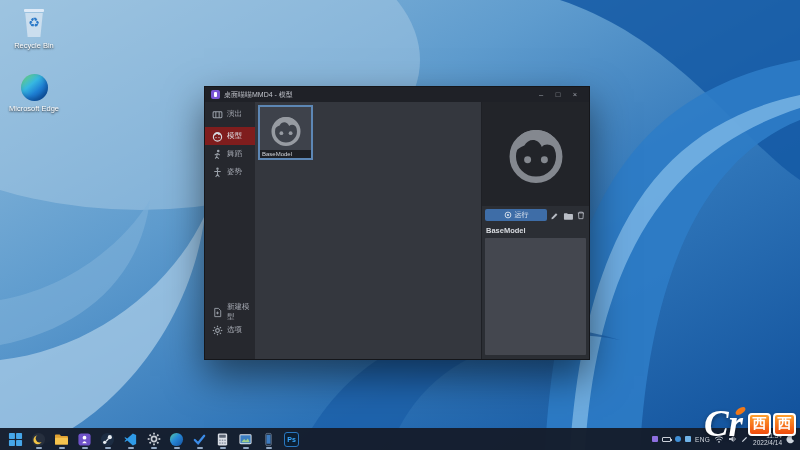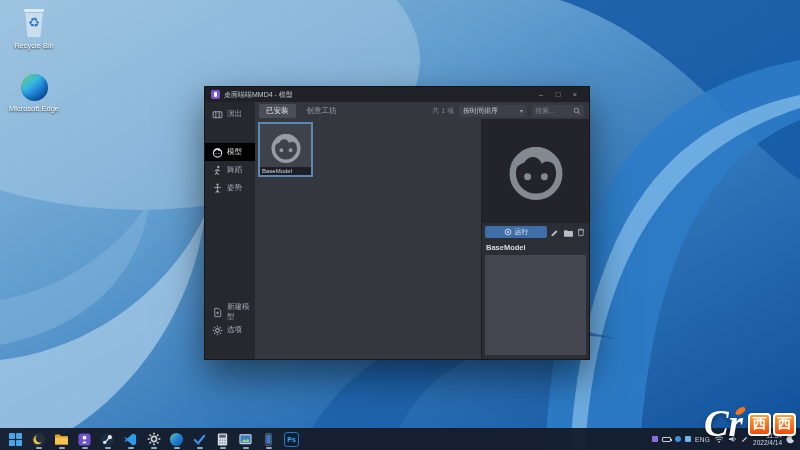--- a/index.html
+++ b/index.html
@@ -27,23 +27,23 @@
   .app-icon { width:9px; height:9px; border-radius:2px; background:#7a55d4; position:relative; flex:0 0 auto; }
   .app-icon::after { content:""; position:absolute; left:3px; top:2px; width:3px; height:5px; background:#fff; border-radius:1px; }
   .win-title { font-size:7px; color:#c2c5cc; white-space:nowrap; }
   .win-controls { margin-left:auto; display:flex; gap:3px; }
   .win-ctl { width:14px; text-align:center; font-size:7.5px; color:#9ca0a8; cursor:default; }
 
   .win-body { flex:1; display:flex; min-height:0; }
   .sidebar { width:50px; background:#26282e; display:flex; flex-direction:column; padding-top:3px; }
   .side-item { height:18px; display:flex; align-items:center; gap:4px; padding-left:7px; color:#a8acb5; font-size:7.5px; }
   .side-item svg { flex:0 0 auto; color:#9aa0a9; }
-  .side-item.active { background:#000000; color:#e0e3e9; }
+  .side-item.active { background:#7f1d1d; color:#e0e3e9; }
   .side-item.active svg { color:#d6dae0; }
-  .side-gap { margin-bottom:20px; }
+  .side-gap { margin-bottom:4px; }
   .side-footer { margin-top:auto; padding-bottom:20px; }
 
   .main { flex:1; display:flex; flex-direction:column; background:#34373e; min-width:0; }
   .toolbar { flex:0 0 17px; display:flex; align-items:center; padding:0 5px 0 4px; gap:4px; }
   .tab { padding:2px 7px; font-size:7.5px; color:#99a0aa; border-radius:2px; }
   .tab.active { background:#4a4e58; color:#e6e8ed; }
   .tb-right { margin-left:auto; display:flex; align-items:center; gap:5px; }
   .count { font-size:7px; color:#80858f; white-space:nowrap; }
   .dropdown { width:68px; height:12px; background:#3d4049; border-radius:2px; display:flex; align-items:center; padding:0 4px; font-size:7px; color:#c3c7cf; }
   .chev { margin-left:auto; font-size:6px; color:#9aa0ab; }
@@ -210,38 +210,20 @@
               <line x1="2.3" y1="9.7" x2="3.4" y2="8.6"></line>
                 <line x1="8.6" y1="3.4" x2="9.7" y2="2.3"></line>
             </g>
           </svg>
           <span>选项</span>
         </div>
       </div>
     </div>
 
     <div class="main">
-      <div class="toolbar">
-        <span class="tab active">已安装</span>
-        <span class="tab">创意工坊</span>
-        <div class="tb-right">
-          <span class="count">共 1 项</span>
-          <div class="dropdown">
-            <span>按时间排序</span>
-            <span class="chev">▾</span>
-          </div>
-          <div class="search">
-            <input type="text" placeholder="搜索..." style="">
-            <svg width="8" height="8" viewBox="0 0 10 10">
-              <circle cx="4.2" cy="4.2" r="2.8" fill="none" stroke="#9aa0aa" stroke-width="1.1"></circle>
-              <line x1="6.4" y1="6.4" x2="9" y2="9" stroke="#9aa0aa" stroke-width="1.1"></line>
-            </svg>
-          </div>
-        </div>
-      </div>
 
       <div class="content-row">
         <div class="grid-area">
           <div class="model-card">
             <svg class="face face-card" viewBox="0 0 48 48">
                 <use href="#face-sym"></use>
               </svg>
             <div class="card-label">BaseModel</div>
           </div>
         </div>

